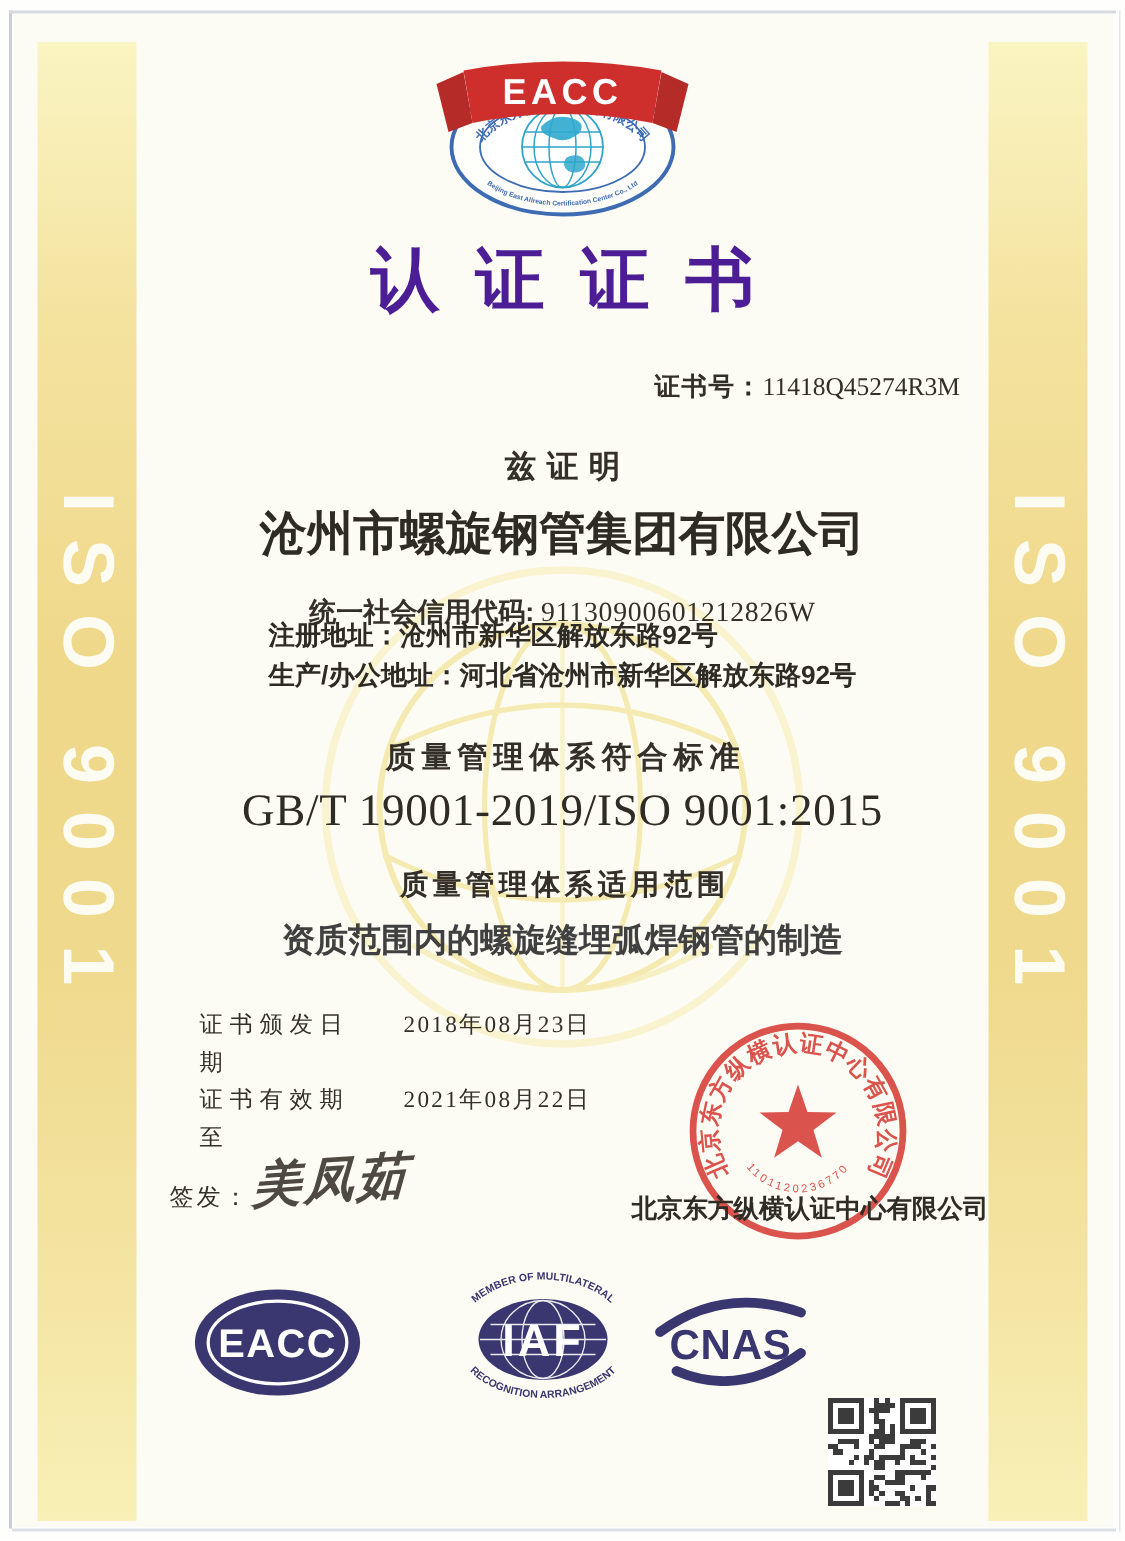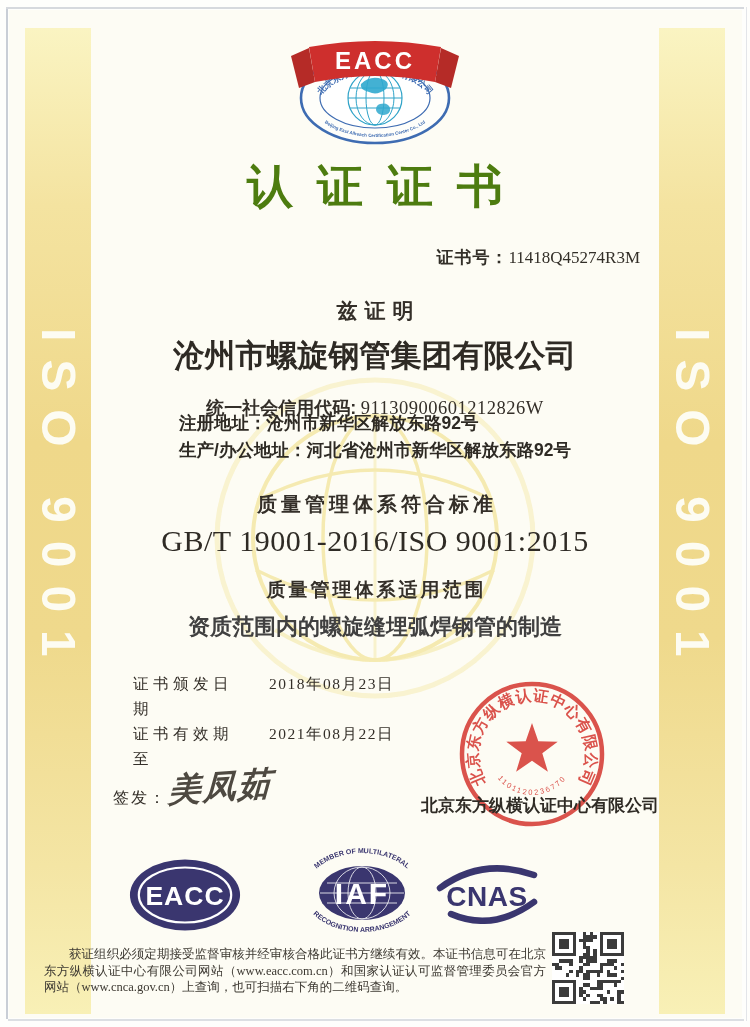--- a/index.html
+++ b/index.html
@@ -17,21 +17,21 @@
   .band.left{left:25px;} .band.right{left:659px;}
   .band .vtext{position:absolute;inset:0;display:flex;align-items:center;justify-content:center;
         writing-mode:vertical-rl;font-family:"Liberation Sans","DejaVu Sans",sans-serif;
         font-weight:700;font-size:48px;letter-spacing:18px;color:#FDFCF2;padding-bottom:40px;box-sizing:border-box;}
   
   .watermark{position:absolute;left:0;top:0;pointer-events:none;}
   
   .abs{position:absolute;}
   .center-col{left:92px;width:566px;text-align:center;}
   .title{top:156px;font-family:"Liberation Sans","DejaVu Sans",sans-serif;font-weight:700;
-         font-size:46px;letter-spacing:0.52em;text-indent:0.52em;color:#4d7c0f;}
+         font-size:46px;letter-spacing:0.52em;text-indent:0.52em;color:#4c1d95;}
   .certno{top:246px;left:92px;width:548px;text-align:right;font-size:17px;color:#332F28;}
   .certno .lbl{font-weight:600;letter-spacing:1px;}
   .certify{top:297px;font-size:21px;letter-spacing:7px;text-indent:7px;font-weight:600;}
   .company{top:335px;font-family:"Liberation Sans","DejaVu Sans",sans-serif;font-weight:700;font-size:31px;color:#2E2A24;}
   .credit{top:396px;font-size:18px;}
   .credit .lbl{font-family:"Liberation Sans","DejaVu Sans",sans-serif;font-weight:700;}
   .credit .val{font-size:18.5px;letter-spacing:0.5px;}
   .addr{top:410px;}
   .addr .inner{display:inline-block;text-align:left;font-family:"Liberation Sans","DejaVu Sans",sans-serif;
                font-weight:700;font-size:17.5px;line-height:27px;color:#2E2A24;}
@@ -128,21 +128,21 @@
     <span class="lbl">统一社会信用代码:</span>
     <span class="val">91130900601212826W</span>
   </div>
   <div class="abs center-col addr">
     <div class="inner">
       <div>注册地址：沧州市新华区解放东路92号</div>
       <div>生产/办公地址：河北省沧州市新华区解放东路92号</div>
     </div>
   </div>
   <div class="abs center-col stdcap">质量管理体系符合标准</div>
-  <div class="abs center-col standard">GB/T 19001-2016/ISO 9001:2015</div>
+  <div class="abs center-col standard">GB/T 19001-2019/ISO 9001:2015</div>
   <div class="abs center-col scopecap">质量管理体系适用范围</div>
   <div class="abs center-col scope">资质范围内的螺旋缝埋弧焊钢管的制造</div>
 
   <div class="abs dates">
     <div class="row">
       <span class="dl">证书颁发日期</span>
       <span class="dv">2018年08月23日</span>
     </div>
     <div class="row">
       <span class="dl">证书有效期至</span>
@@ -199,21 +199,20 @@
   </svg>
 
   <svg class="abs" style="left:436px;top:860px;" width="102" height="64" viewBox="0 0 100 64">
     <path d="M 3,28 Q 45,-3 97,15" fill="none" stroke="#3A366F" stroke-width="6.5" stroke-linecap="round"></path>
     <path d="M 14,54 Q 56,72 97,42" fill="none" stroke="#3A366F" stroke-width="6.5" stroke-linecap="round"></path>
     <text x="50" y="46" text-anchor="middle" font-family="Liberation Sans, sans-serif" font-size="28" font-weight="800" letter-spacing="0.5" fill="#3A366F">CNAS</text>
   </svg>
 
 
   <div class="abs footer">
-    <p>获证组织必须定期接受监督审核并经审核合格此证书方继续有效。本证书信息可在北京东方纵横认证中心有限公司网站（www.eacc.com.cn）和国家认证认可监督管理委员会官方网站（www.cnca.gov.cn）上查询，也可扫描右下角的二维码查询。</p>
   </div>
 
   <svg id="qr-svg" class="abs qr" width="72" height="72" viewBox="0 0 21 21" shape-rendering="crispEdges">
       <rect x="0" y="0" width="21" height="21" fill="#fff"></rect>
       <rect x="9" y="0" width="1" height="1" fill="#3b3b3b"></rect>
       <rect x="11" y="0" width="1" height="1" fill="#3b3b3b"></rect>
       <rect x="9" y="1" width="1" height="1" fill="#3b3b3b"></rect>
       <rect x="10" y="1" width="1" height="1" fill="#3b3b3b"></rect>
       <rect x="11" y="1" width="1" height="1" fill="#3b3b3b"></rect>
       <rect x="12" y="1" width="1" height="1" fill="#3b3b3b"></rect>

